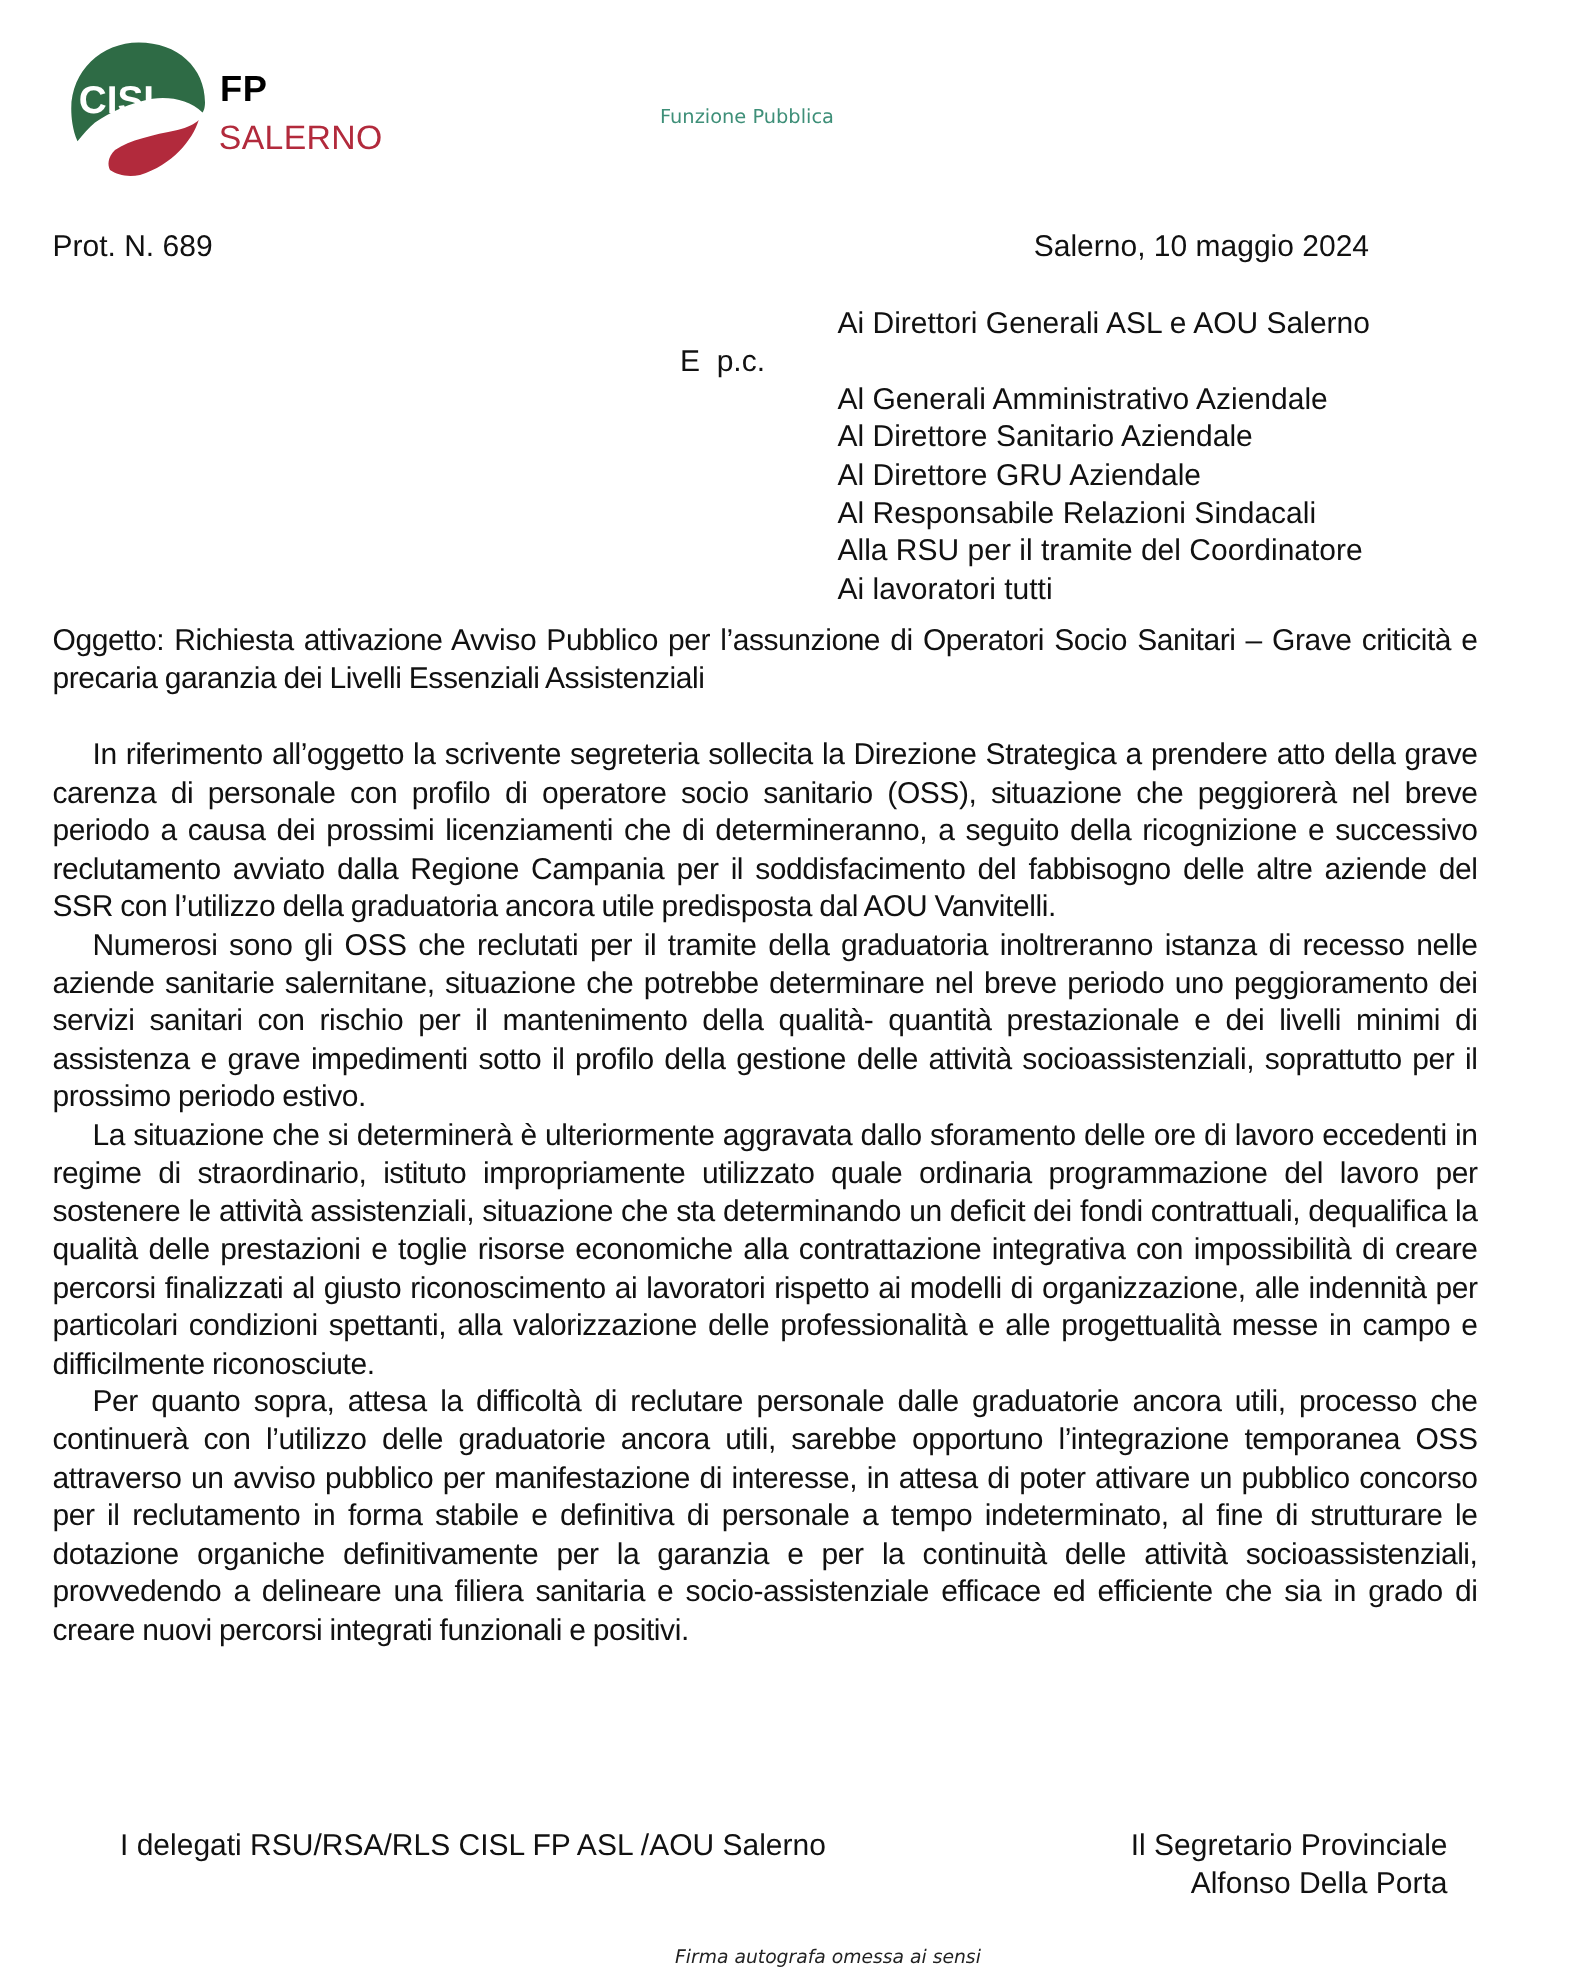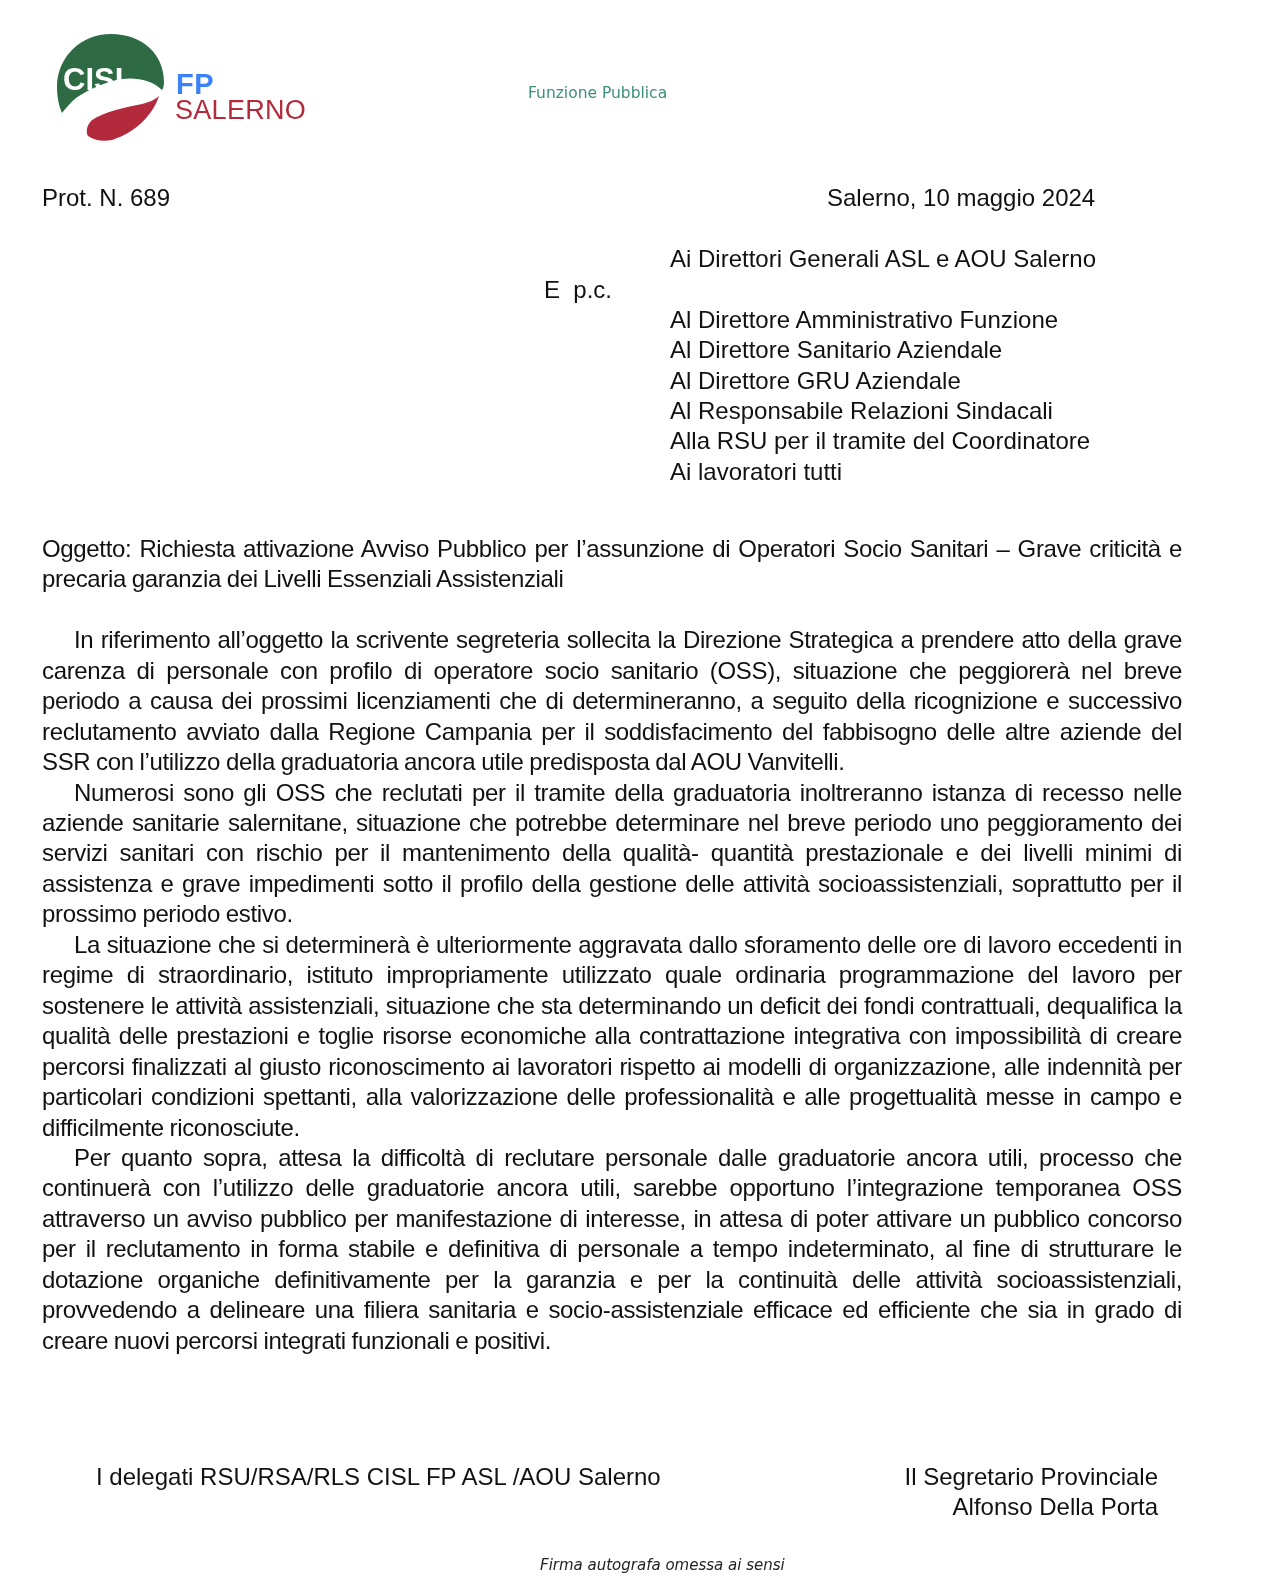--- a/index.html
+++ b/index.html
@@ -1,28 +1,28 @@
 <!DOCTYPE html>
 <html><head>
 <meta charset="utf-8">
 <style>
   html, body { margin: 0; padding: 0; background: #ffffff; }
   body { width: 1266px; height: 1582px; position: relative; overflow: hidden; color: #111; font-family: "Liberation Sans", sans-serif; }
   .logo { position: absolute; left: 56px; top: 32px; width: 110px; height: 110px; }
-  .logo-fp { position: absolute; left: 176px; top: 68px; font-family: "Liberation Sans", sans-serif; font-weight: bold; font-size: 29px; color: #3b82f6; letter-spacing: 0.5px; }
+  .logo-fp { position: absolute; left: 176px; top: 56px; font-family: "Liberation Sans", sans-serif; font-weight: bold; font-size: 29px; color: #000000; letter-spacing: 0.5px; }
   .logo-city { position: absolute; left: 175px; top: 95px; font-family: "Liberation Sans", sans-serif; font-weight: normal; font-size: 27px; color: #b22a3c; letter-spacing: 0.3px; }
   .tagline { position: absolute; left: 528px; top: 84px; font-family: "DejaVu Sans", sans-serif; font-size: 15.5px; color: #3e8f78; }
   .t { position: absolute; font-size: 24px; line-height: 30.4px; white-space: nowrap; transform-origin: left top; }
   .prot { left: 42px; top: 183px; }
   .date { left: 827px; top: 183px; }
   .epc { left: 544px; top: 275px; }
   .recip { position: absolute; left: 670px; top: 244px; font-size: 24px; line-height: 30.4px; }
   .recip div { white-space: nowrap; }
   .recip .gap { height: 30.4px; }
-  .body { position: absolute; left: 42px; top: 534px; width: 1140px; font-size: 24px; line-height: 30.45px; text-align: justify; letter-spacing: -0.35px; word-spacing: -0.5px; }
+  .body { position: absolute; left: 42px; top: 498px; width: 1140px; font-size: 24px; line-height: 30.45px; text-align: justify; letter-spacing: -0.35px; word-spacing: -0.5px; }
   .body p { margin: 0; }
   .body .subject { margin-bottom: 30.4px; }
   .body .para { text-indent: 32px; }
   .sign-left { left: 96px; top: 1462px; }
   .sign-right { position: absolute; left: 820px; top: 1462px; width: 338px; text-align: right; font-size: 24px; line-height: 30.4px; }
   .footer-note { position: absolute; left: 540px; top: 1556px; font-family: "DejaVu Sans", sans-serif; font-style: italic; font-size: 15px; color: #222; white-space: nowrap; }
 </style>
 </head>
 <body>
 
@@ -37,21 +37,21 @@
 <div class="logo-city">SALERNO</div>
 <div class="tagline">Funzione Pubblica</div>
 
 <div class="t prot">Prot. N. 689</div>
 <div class="t date">Salerno, 10 maggio 2024</div>
 <div class="t epc" style="white-space:pre;">E  p.c.</div>
 
 <div class="recip">
   <div>Ai Direttori Generali ASL e AOU Salerno</div>
   <div class="gap"></div>
-  <div>Al Direttore Amministrativo Funzione</div>
+  <div>Al Generali Amministrativo Aziendale</div>
   <div>Al Direttore Sanitario Aziendale</div>
   <div>Al Direttore GRU Aziendale</div>
   <div>Al Responsabile Relazioni Sindacali</div>
   <div>Alla RSU per il tramite del Coordinatore</div>
   <div>Ai lavoratori tutti</div>
 </div>
 
 <div class="body">
   <p class="subject">Oggetto: Richiesta attivazione Avviso Pubblico per l’assunzione di Operatori Socio Sanitari – Grave criticità e precaria garanzia dei Livelli Essenziali Assistenziali</p>
   <p class="para">In riferimento all’oggetto la scrivente segreteria sollecita la Direzione Strategica a prendere atto della grave carenza di personale con profilo di operatore socio sanitario (OSS), situazione che peggiorerà nel breve periodo a causa dei prossimi licenziamenti che di determineranno, a seguito della ricognizione e successivo reclutamento avviato dalla Regione Campania per il soddisfacimento del fabbisogno delle altre aziende del SSR con l’utilizzo della graduatoria ancora utile predisposta dal AOU Vanvitelli.</p>

